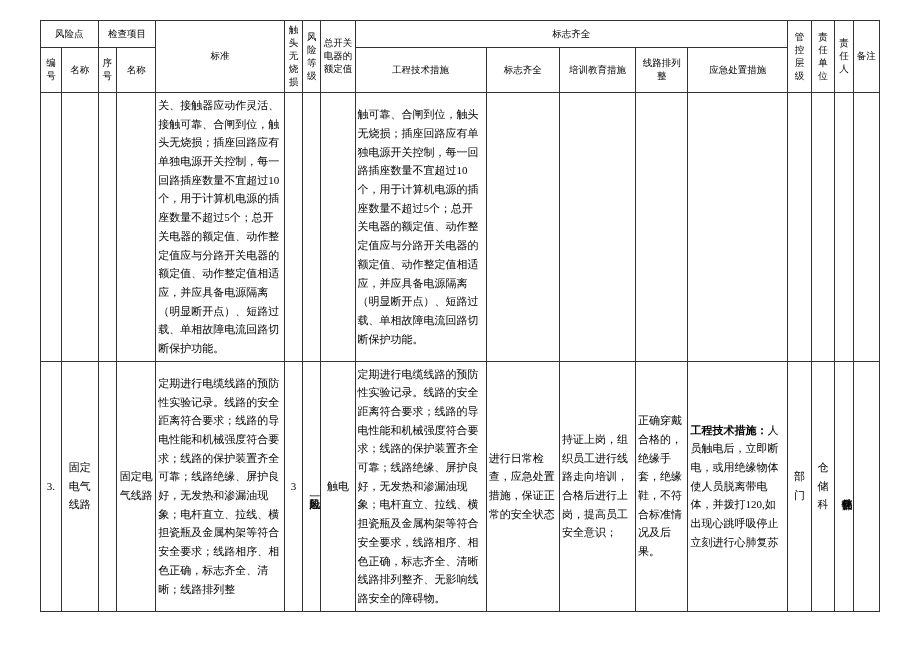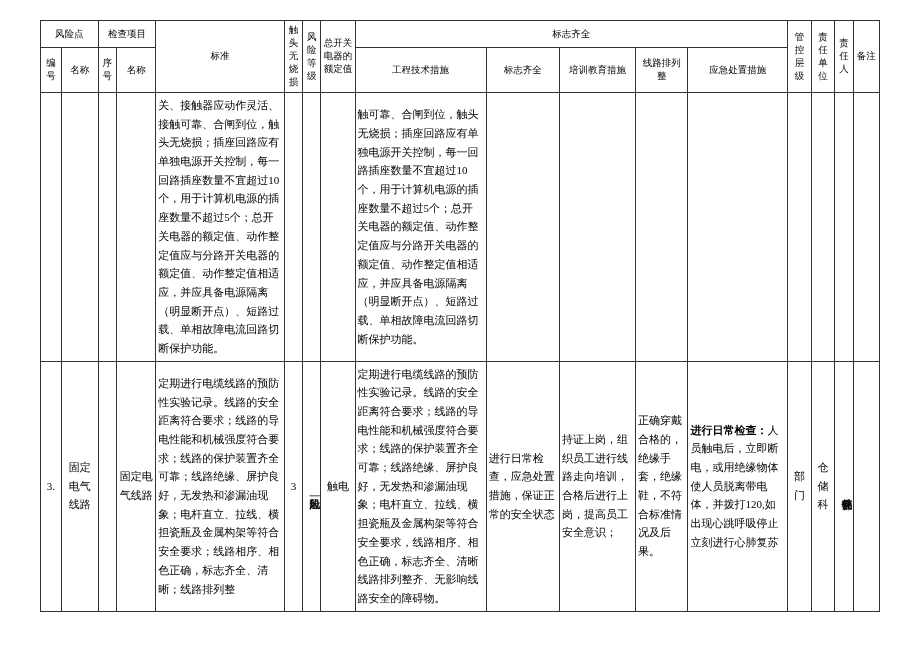--- a/index.html
+++ b/index.html
@@ -128,20 +128,20 @@
       <td></td>
       <td>固定电气线路</td>
       <td class="txt-left">定期进行电缆线路的预防性实验记录。线路的安全距离符合要求；线路的导电性能和机械强度符合要求；线路的保护装置齐全可靠；线路绝缘、屏护良好，无发热和渗漏油现象；电杆直立、拉线、横担瓷瓶及金属构架等符合安全要求；线路相序、相色正确，标志齐全、清晰；线路排列整</td>
       <td>3</td>
       <td><span class="vtext">一般风险</span></td>
       <td>触电</td>
       <td class="txt-left">定期进行电缆线路的预防性实验记录。线路的安全距离符合要求；线路的导电性能和机械强度符合要求；线路的保护装置齐全可靠；线路绝缘、屏护良好，无发热和渗漏油现象；电杆直立、拉线、横担瓷瓶及金属构架等符合安全要求，线路相序、相色正确，标志齐全、清晰线路排列整齐、无影响线路安全的障碍物。</td>
       <td class="txt-left">进行日常检查，应急处置措施，保证正常的安全状态</td>
       <td class="txt-left">持证上岗，组织员工进行线路走向培训，合格后进行上岗，提高员工安全意识；</td>
       <td class="txt-left">正确穿戴合格的，绝缘手套，绝缘鞋，不符合标准情况及后果。</td>
-      <td class="txt-left"><span class="bold-start">进行日常检查：</span><span>人员触电后，立即断电，或用绝缘物体使人员脱离带电体，并拨打120,如出现心跳呼吸停止立刻进行心肺复苏</span></td>
+      <td class="txt-left"><span class="bold-start">工程技术措施：</span><span>人员触电后，立即断电，或用绝缘物体使人员脱离带电体，并拨打120,如出现心跳呼吸停止立刻进行心肺复苏</span></td>
       <td>部门</td>
       <td>仓储科</td>
       <td><span class="vtext">仓储科部长</span></td>
       <td></td>
     </tr>
   </tbody>
 </table>
 
 </body></html>

